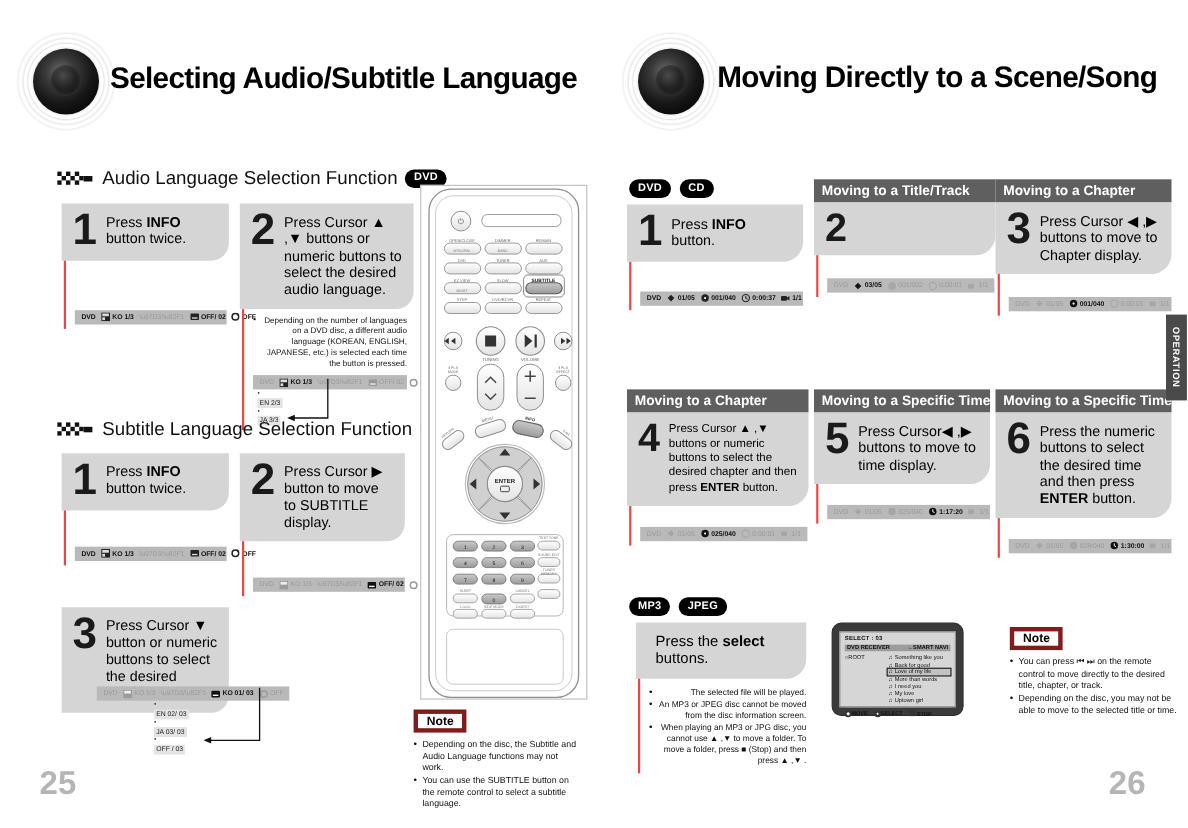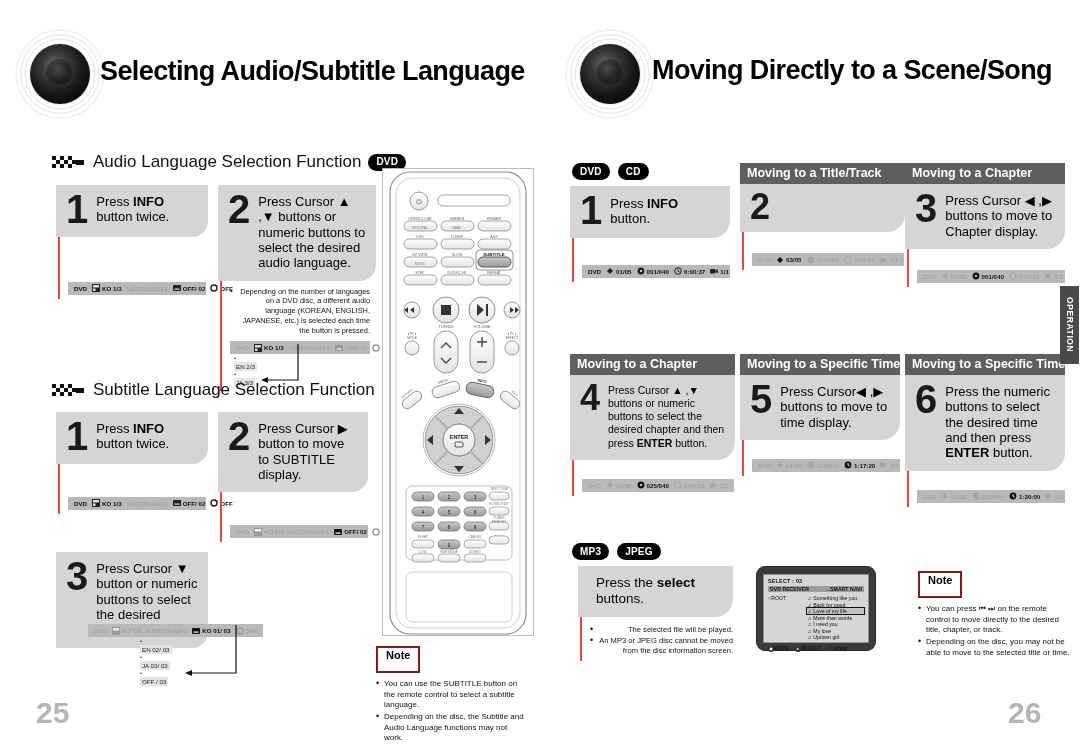--- a/index.html
+++ b/index.html
@@ -144,23 +144,23 @@
     background: #5f5f5f; color: #fff;
     font-size: 12.5px; font-weight: bold;
     padding: 3px 7px 4px 7px;
     white-space: nowrap;
   }
 
   
   .note-box { position: absolute; }
   .note-label {
     display: inline-block;
-    border: 2px solid #7f1d1d;
+    border: 4px solid #7f1d1d;
     font-size: 11px; font-weight: bold;
-    padding: 1px 8px 10px 8px;
+    padding: 1px 8px 0 8px;
     color: #000; background: #fff;
   }
   .note-list { margin-top: 6px; }
   .note-item {
     font-size: 8px; line-height: 1.33; color: #111;
     position: relative; padding-left: 8px; margin-bottom: 1px;
   }
   .note-item:before {
     content: "\2022"; position: absolute; left: 0; top: -1px; font-size: 9px;
   }
@@ -474,22 +474,22 @@
       <svg width="110" height="55" style="position:absolute; left:40px; top:-14px;">
         <path d="M60 0 L60 48 L14 48" fill="none" stroke="#111" stroke-width="1.2"></path>
         <path d="M16 45 L9 48 L16 51 Z" fill="#111"></path>
       </svg>
     </div>
   </div>
 
   <div class="note-box" style="left:376px; top:645px; width:150px;">
     <span class="note-label">Note</span>
     <div class="note-list">
+      <div class="note-item">Depending on the disc, the Subtitle and Audio Language functions may not work.</div>
       <div class="note-item">You can use the SUBTITLE button on the remote control to select a subtitle language.</div>
-      <div class="note-item">Depending on the disc, the Subtitle and Audio Language functions may not work.</div>
     </div>
   </div>
 
   <div class="folio" style="left:36px; top:696px;">25</div>
 
   <div class="remote-frame" style="left:382px; top:168px; width:152px; height:468px;"></div>
   <svg class="remote" style="left:384px; top:168px;" width="150" height="470" viewBox="0 0 150 470">
     <defs>
       <linearGradient id="btn" x1="0" y1="0" x2="0" y2="1">
         <stop offset="0%" stop-color="#ffffff"></stop>
@@ -894,20 +894,21 @@
     <span class="disc-pill">MP3</span>
     <span class="disc-pill">JPEG</span>
   </div>
   <div class="card" style="left:578px; top:566px; width:155px;">
     <div class="bubble rb" style="min-height:50px; align-items:center; padding-left:18px;">
       <div class="step-text" style="font-size:13.5px;">Press the <b>select</b> buttons.</div>
     </div>
     <div class="card-body" style="padding-top:8px;">
       <div class="note-item" style="font-size:7.6px;">The selected file will be played.</div>
       <div class="note-item" style="font-size:7.6px;">An MP3 or JPEG disc cannot be moved from the disc information screen.</div>
+      <div class="note-item" style="font-size:7.6px;">When playing an MP3 or JPG disc, you cannot use ▲ ,▼  to move a folder. To move a folder, press ■ (Stop) and then press ▲ ,▼ .</div>
     </div>
   </div>
 
   <div class="tv" style="left:756px; top:566px; width:120px; height:85px;">
     <div class="tv-screen">
       <div class="tv-sel">
         <span>SELECT :</span>
         <span>03</span>
       </div>
       <div class="tv-bar">

